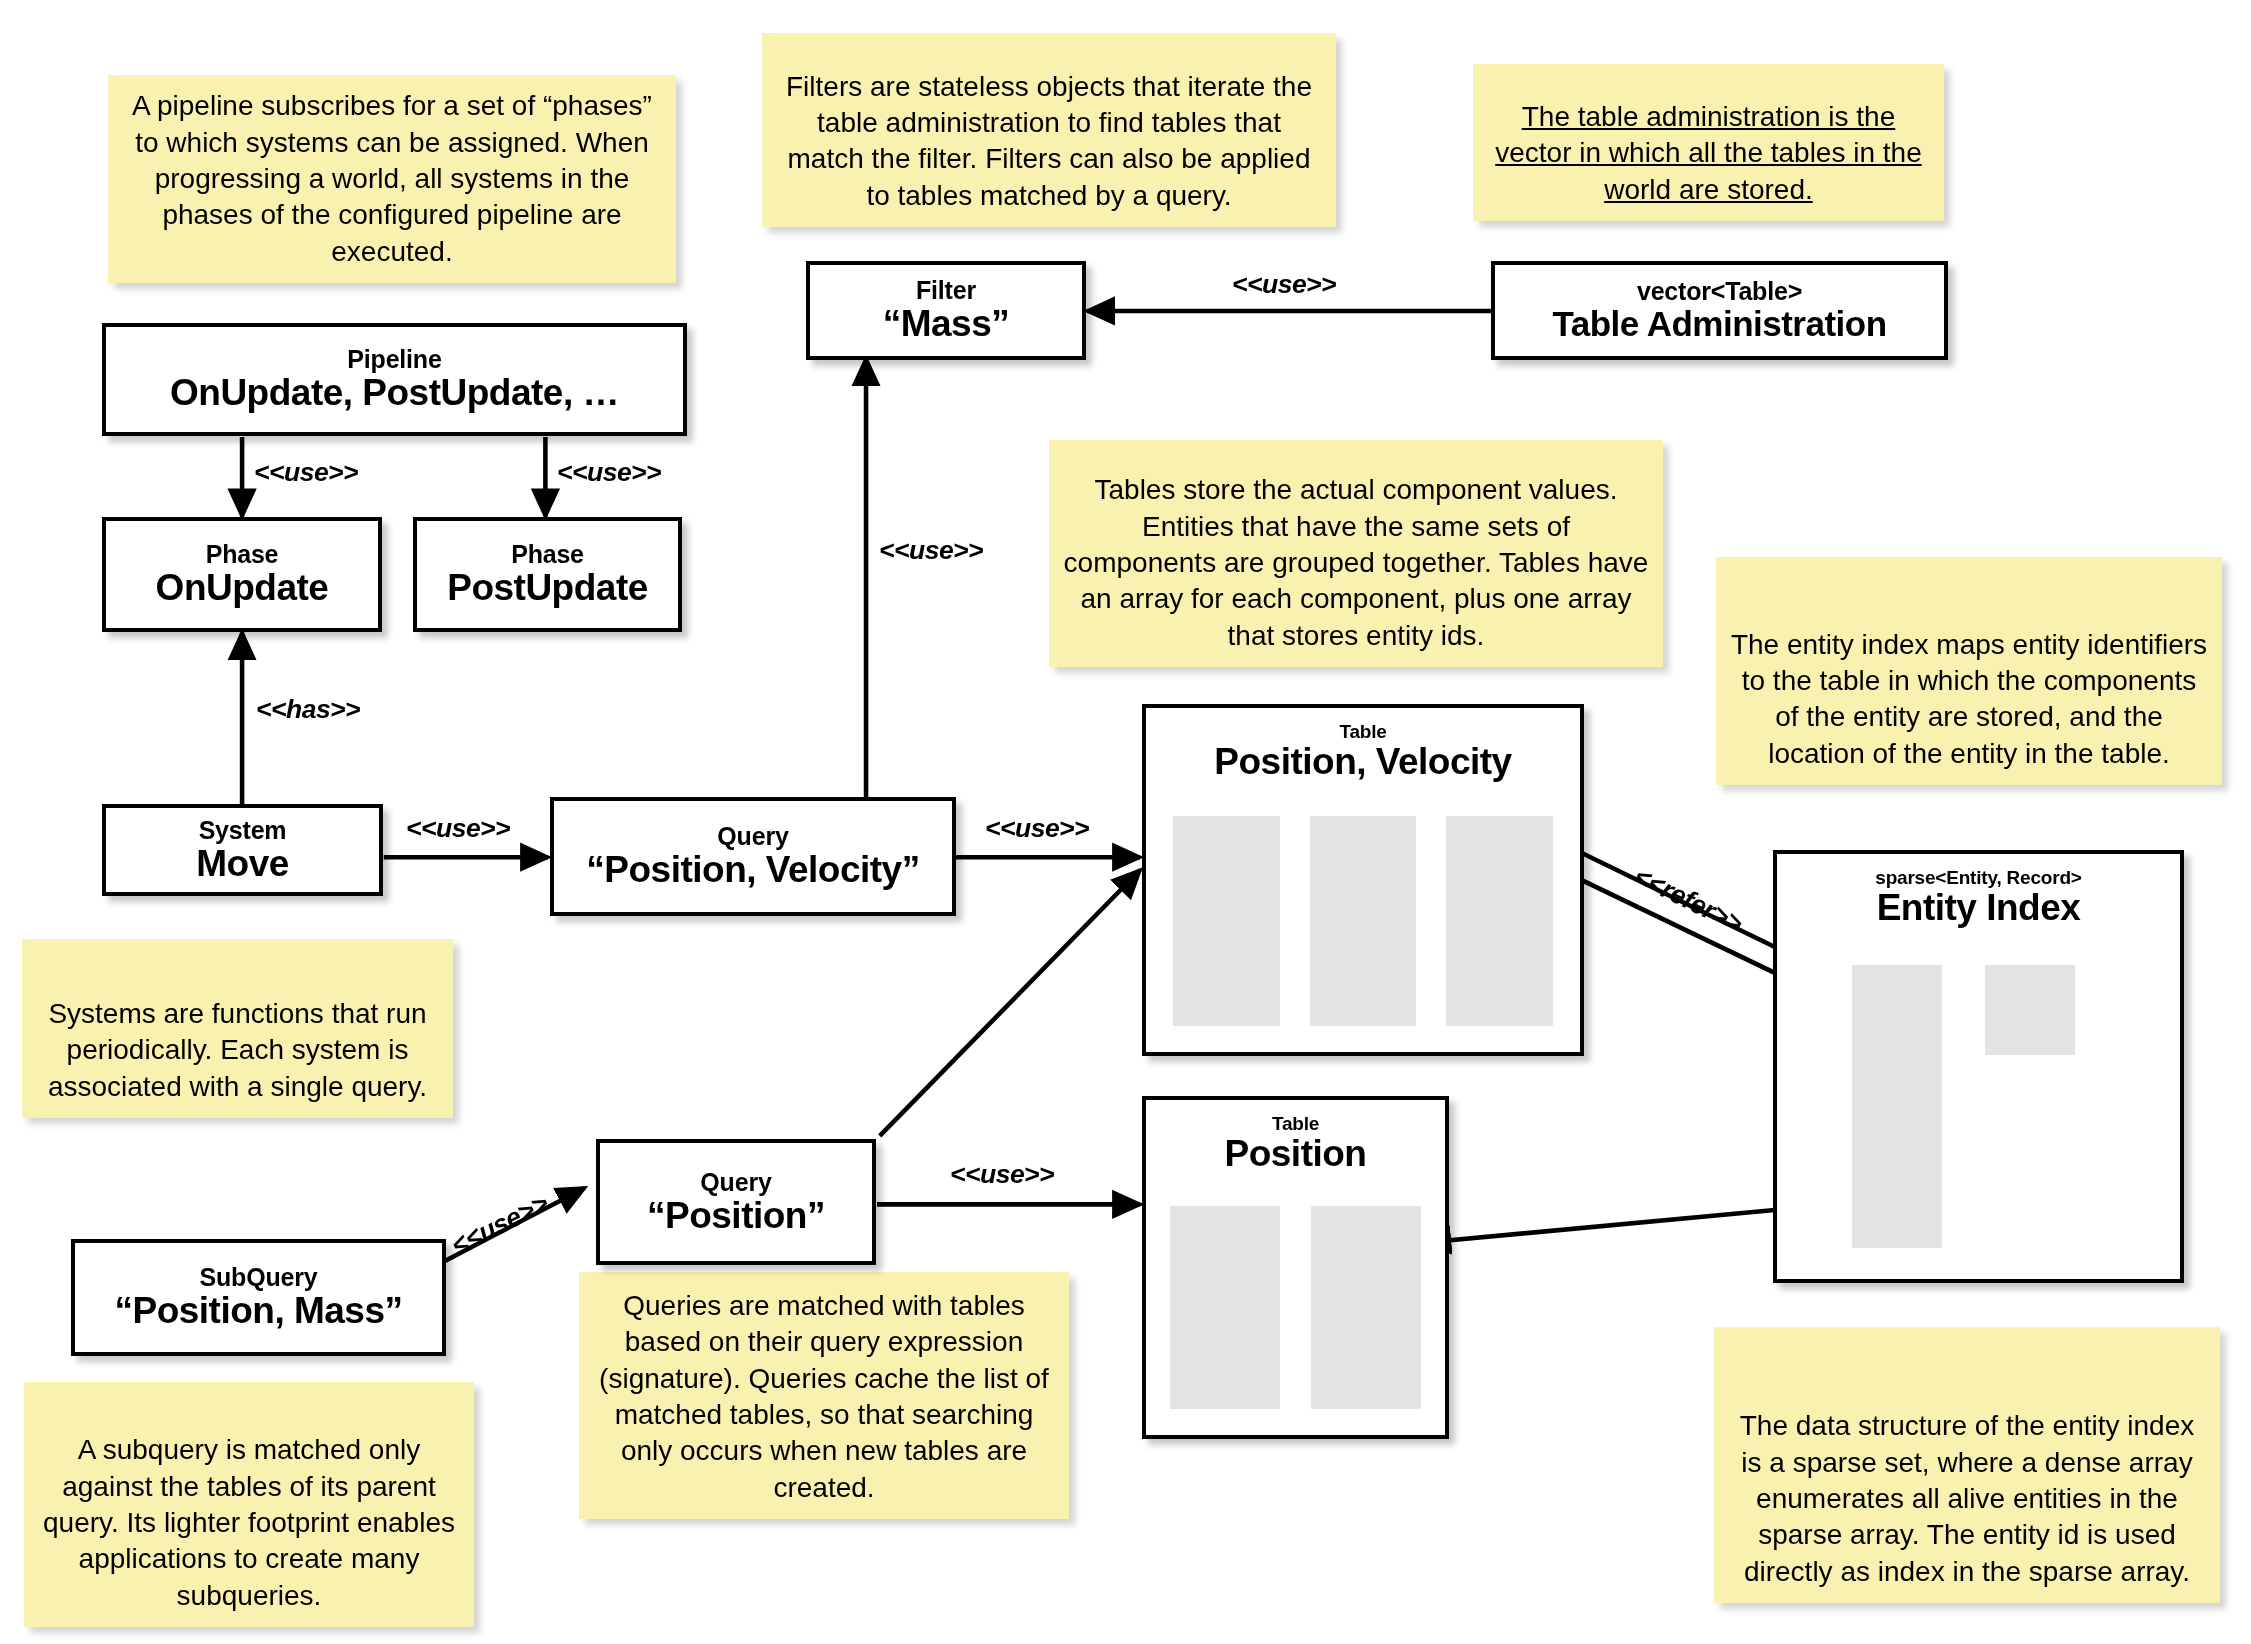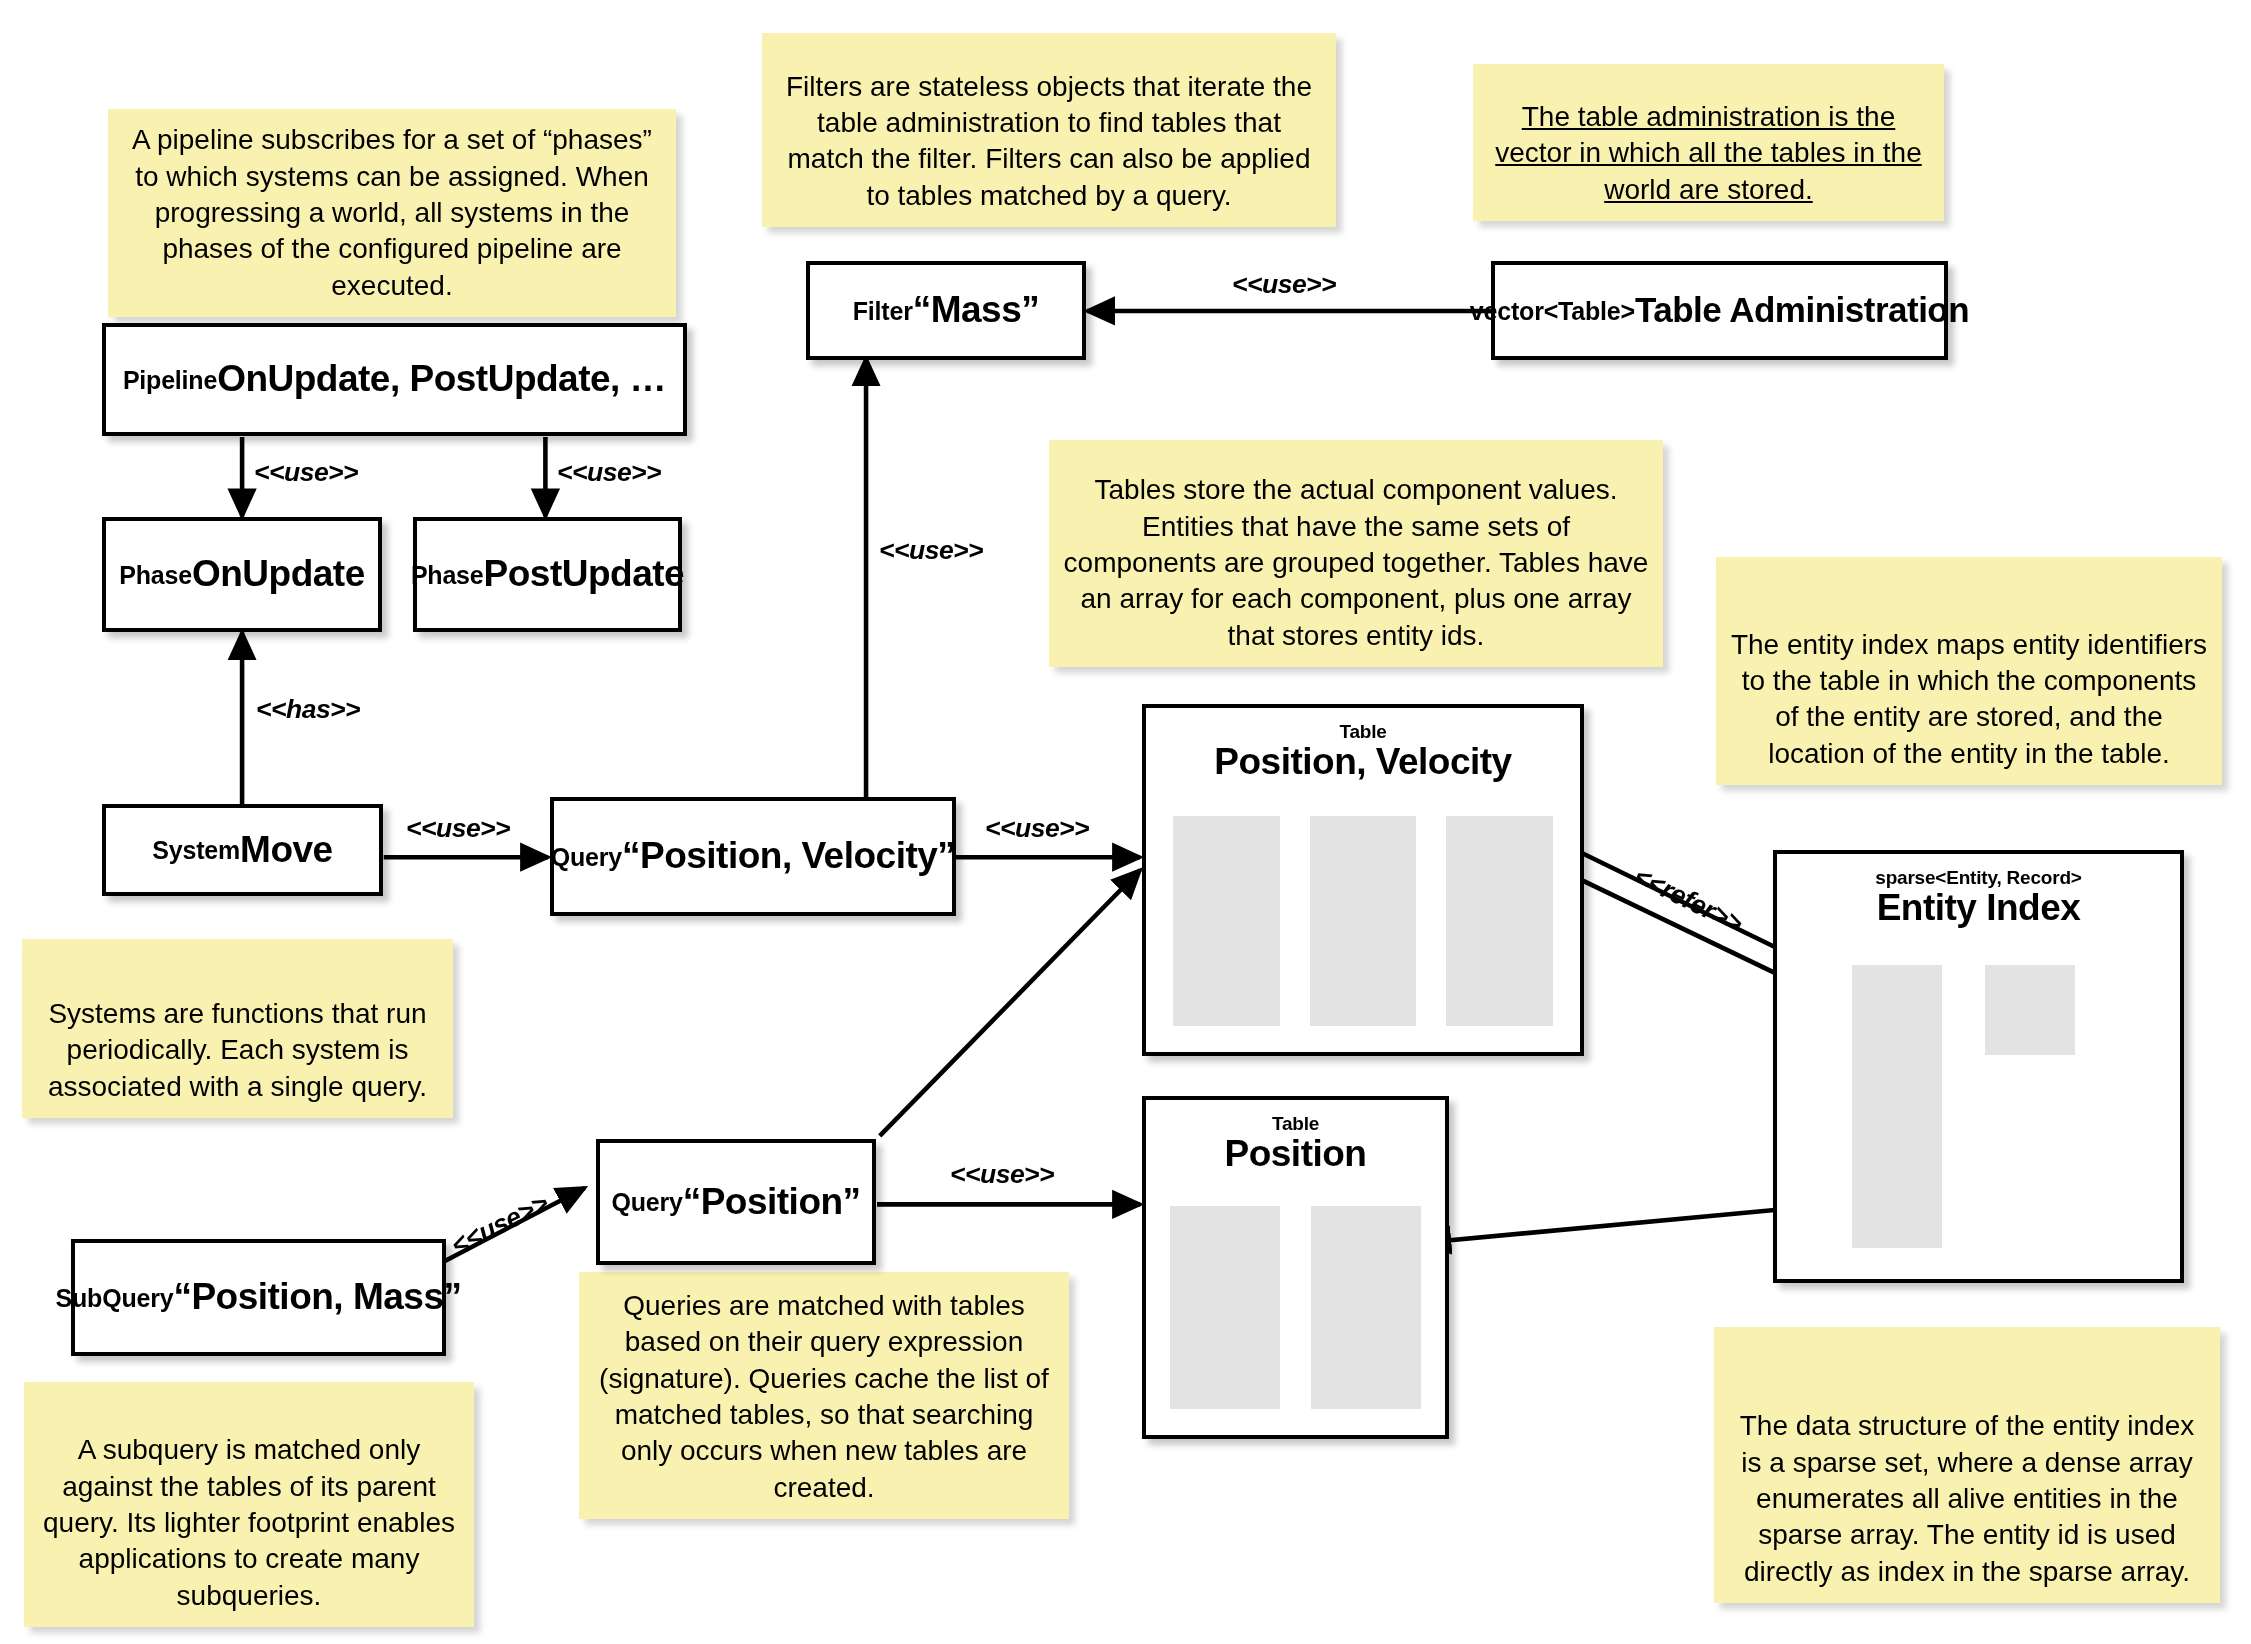--- a/index.html
+++ b/index.html
@@ -28,21 +28,21 @@
     pointer-events: none;
   }
   
   .uml-box {
     position: absolute;
     box-sizing: border-box;
     background: #ffffff;
     border: 4.6px solid #000000;
     box-shadow: 6.4px 6.4px 6.4px rgba(0,0,0,0.22);
     display: flex;
-    flex-direction: row;
+    flex-direction: column;
     align-items: center;
     justify-content: center;
     text-align: center;
     padding: 3.7px 9.1px;
   }
   .uml-stereo {
     font-size: 25px;
     font-weight: 700;
     line-height: 1.12;
     color: #000;
@@ -162,21 +162,21 @@
 
       <line x1="2008" y1="1318" x2="1558" y2="1360" marker-end="url(#arrow)"></line>
 
       <line x1="2194" y1="1069" x2="2120" y2="1069" marker-end="url(#arrow-sm)" stroke-width="5"></line>
       <line x1="2194" y1="1097" x2="2120" y2="1097" marker-end="url(#arrow-sm)" stroke-width="5"></line>
 
       <line x1="2189" y1="1128" x2="2128" y2="1284" marker-end="url(#arrow-sm)" stroke-width="5"></line>
     </g>
   </svg>
 
-  <div class="note" style="left:108px; top:75px; width:568px; height:208px;margin-top:34px;">
+  <div class="note" style="left:108px; top:75px; width:568px; height:208px;">
     <span>A pipeline subscribes for a set of “phases” to which systems can be assigned. When progressing a world, all systems in the phases of the configured pipeline are executed.</span>
   </div>
 
   <div class="note" style="left:762px; top:33px; width:574px; height:194px;">
     <span>Filters are stateless objects that iterate the table administration to find tables that match the filter. Filters can also be applied to tables matched by a query.</span>
   </div>
 
   <div class="note" style="left:1473px; top:64px; width:471px; height:157px;text-decoration:underline;">
     <span>The table administration is the vector in which all the tables in the world are stored.</span>
   </div>

